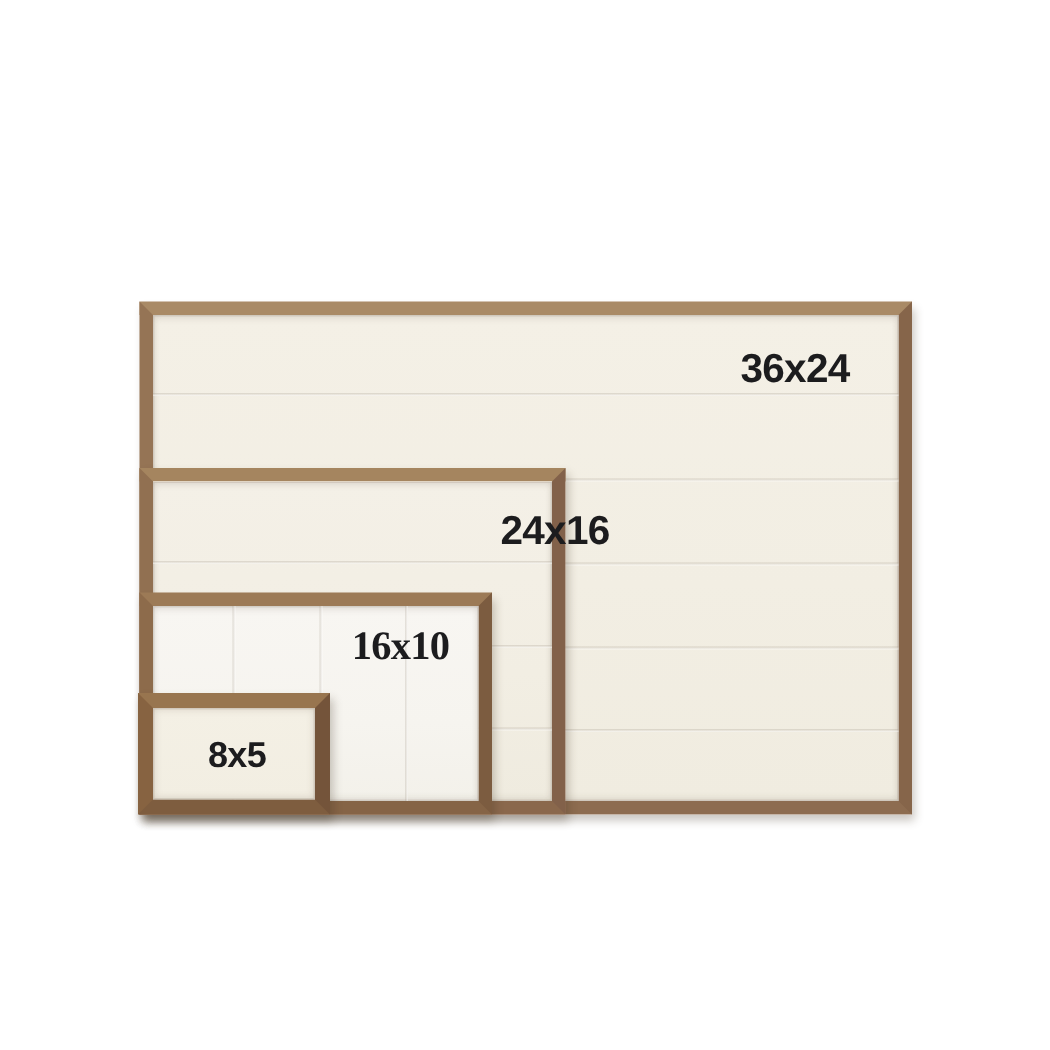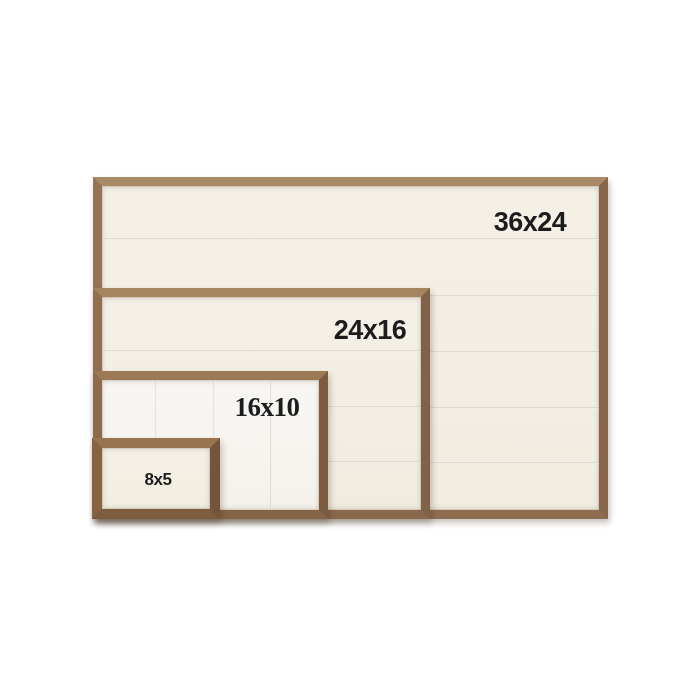--- a/index.html
+++ b/index.html
@@ -16,37 +16,38 @@
     width: 700px;
     height: 700px;
     background: #ffffff;
   }
   
   .frame {
     position: absolute;
     box-sizing: border-box;
     border-style: solid;
     box-shadow: 2px 4px 6px rgba(60, 45, 30, 0.28);
+    margin-top: 24px;
   }
   .frame .board {
     position: absolute;
     inset: 0;
     box-shadow: inset 0 0 0 1px rgba(80, 60, 40, 0.10),
                 inset 0 2px 5px rgba(80, 60, 40, 0.14),
                 inset 0 -2px 5px rgba(80, 60, 40, 0.10);
   }
   .frame-36 {
     left: 93px; top: 177px; width: 515px; height: 342px;
     border-width: 9px;
     border-color: #a98a66 #86654a #8d6c50 #957455; 
   }
   .frame-36 .board { background: linear-gradient(180deg, #f4f0e6 0%, #f2eee3 55%, #f0ece0 100%); }
 
   .frame-24 {
-    left: 93px; top: 288px; width: 337px; height: 231px;
+    left: 93px; top: 288px; width: 284px; height: 231px;
     border-width: 9px;
     border-color: #a5855f #82614a #8a684c #917051;
   }
   .frame-24 .board { background: linear-gradient(180deg, #f4f0e7 0%, #f2eee3 60%, #efebdf 100%); }
 
   .frame-16 {
     left: 93px; top: 371px; width: 235px; height: 148px;
     border-width: 9px;
     border-color: #9c7a56 #7c5c40 #856446 #8d6b4b;
   }
@@ -97,21 +98,21 @@
     transform: translate(-50%, -50%);
     font-weight: bold;
     font-size: 27px;
     letter-spacing: -0.5px;
     color: #1c1c1e;
     white-space: nowrap;
   }
   .frame-36 .size-label { left: 428px; top: 36px; }
   .frame-24 .size-label { left: 268px; top: 33px; }
   .frame-16 .size-label { left: 165px; top: 27px; }
-  .frame-8  .size-label { left: 56px;  top: 32px; font-size: 17px; }
+  .frame-8  .size-label { left: 56px;  top: 32px; font-size: 24px; }
 </style>
 </head>
 <body>
 
 <div class="stage">
 
   <div class="frame frame-36">
     <div class="board">
       <div class="seam-h s1"></div>
       <div class="seam-h s2"></div>

